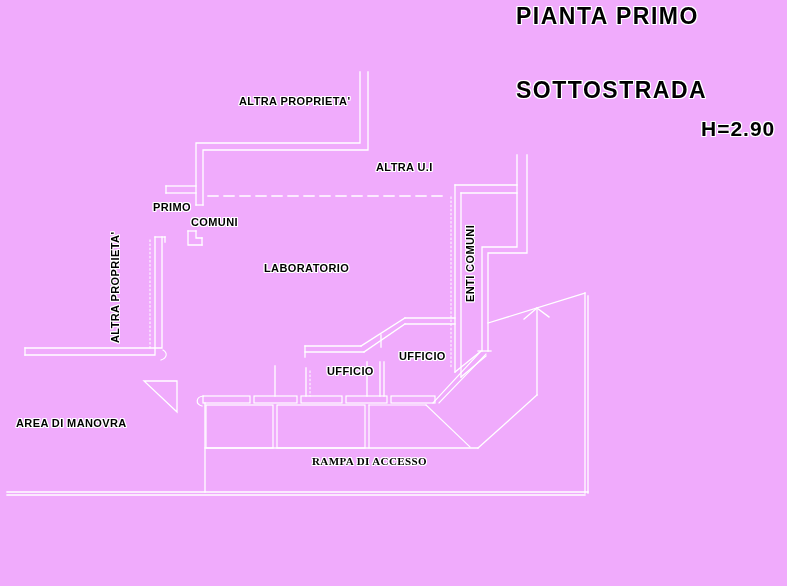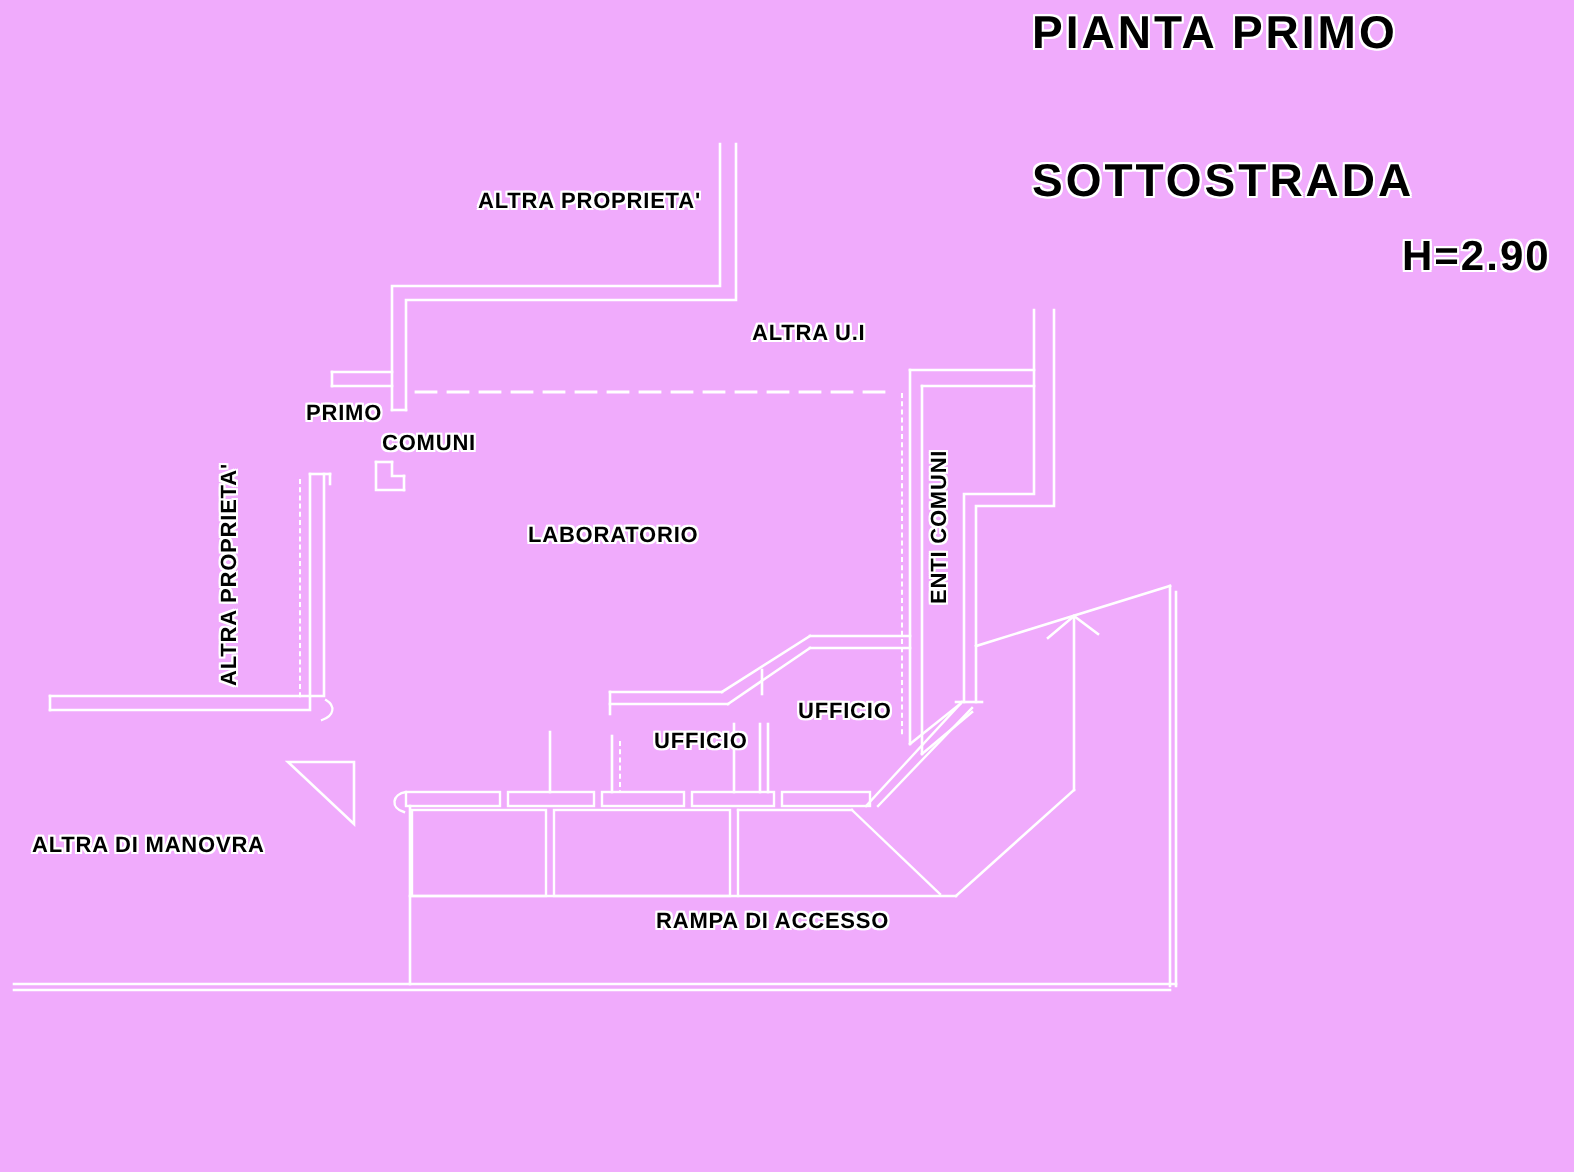--- a/index.html
+++ b/index.html
@@ -154,16 +154,16 @@
 
   <div class="lbl vert" style="left:109px;top:343px;">ALTRA PROPRIETA'</div>
 
   <div class="lbl" style="left:264px;top:262px;text-align:right;">LABORATORIO</div>
 
   <div class="lbl vert" style="left:464px;top:302px;">ENTI COMUNI</div>
 
   <div class="lbl" style="left:327px;top:365px;">UFFICIO</div>
   <div class="lbl" style="left:399px;top:350px;">UFFICIO</div>
 
-  <div class="lbl" style="left:16px;top:417px;">ALTRA DI MANOVRA</div>
-  <div class="lbl" style="left:328px;top:455px;">RAMPA DI ACCESSO</div>
+  <div class="lbl" style="left:16px;top:417px;">AREA DI MANOVRA</div>
+  <div class="lbl" style="left:312px;top:455px;font-family:Liberation Serif, serif;">RAMPA DI ACCESSO</div>
 
 </div>
 
 </body></html>

